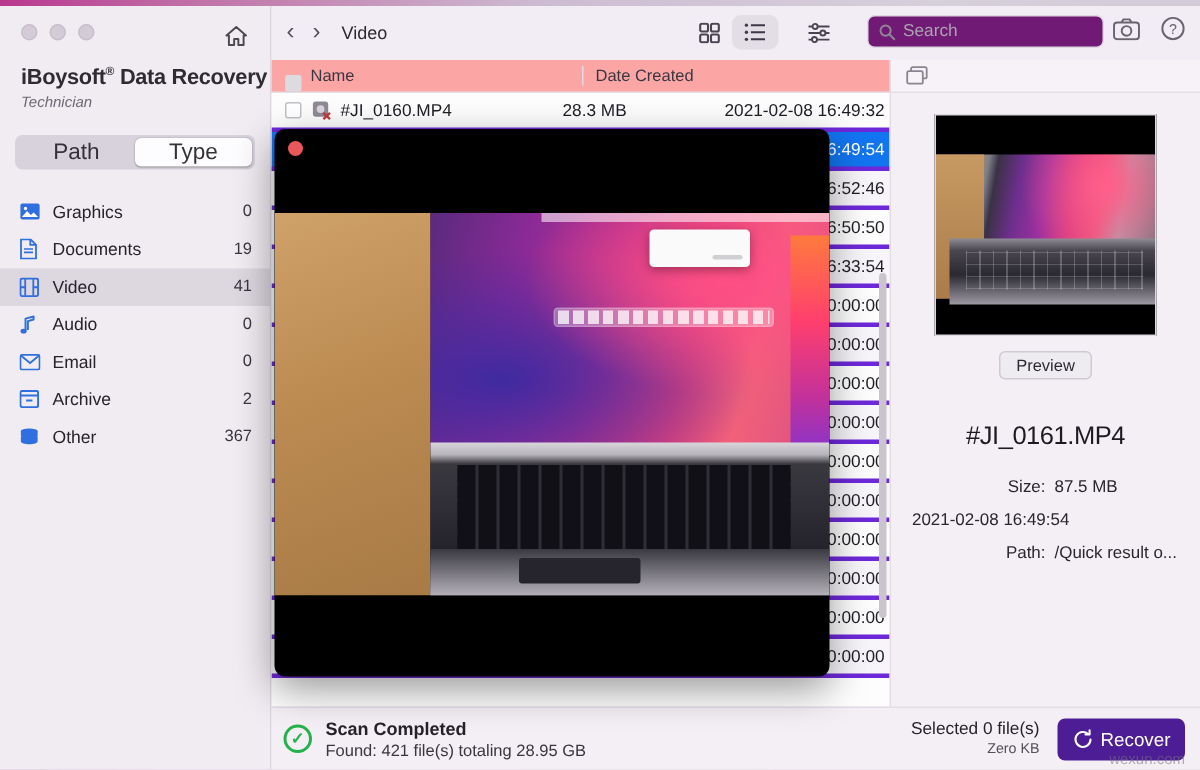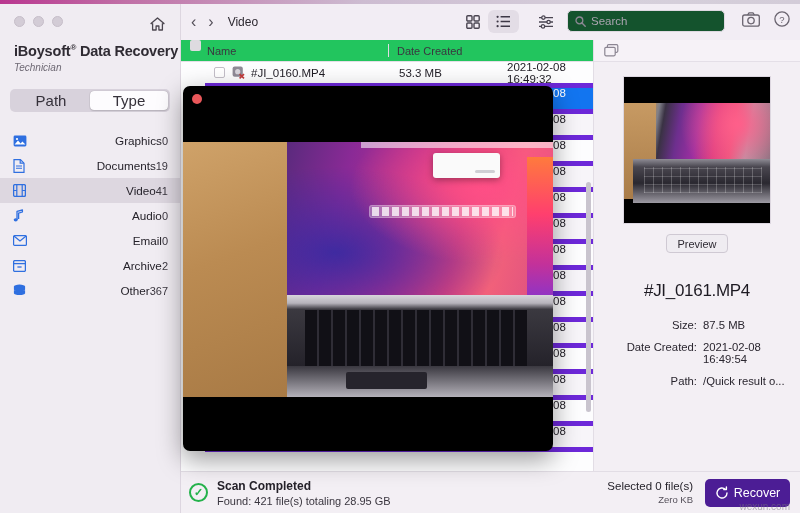--- a/index.html
+++ b/index.html
@@ -70,21 +70,21 @@
   .seg.active { background: #fdfcfe; box-shadow: 0 0 1px rgba(0,0,0,.35), 0 1px 1.5px rgba(0,0,0,.12); }
 
   .cat-list { margin-top: 16px; }
   .cat {
     height: 25px; display: flex; align-items: center;
     padding: 0 12px 0 13px; font-size: 11.7px; color: #26232b;
     position: relative;
   }
   .cat.selected { background: #ddd7e0; }
   .cat .ico { width: 17px; height: 15px; flex: none; display:flex; align-items:center; justify-content:flex-start; color: #2f6fe0; }
-  .cat .label { flex: 1; padding-left: 5px; text-align: right; }
+  .cat .label { flex: 1; padding-left: 5px; }
   .cat .count { font-size: 11px; color: #3a363f; }
 
   
   .main { flex: 1; height: 100%; display: flex; flex-direction: column; position: relative; }
 
   .toolbar {
     height: 36px; flex: none;
     display: flex; align-items: center;
     background: #f2edf4;
     padding: 0 12px 0 10px;
@@ -98,49 +98,48 @@
     display: flex; align-items: center; gap: 0px;
     background: transparent;
     border-radius: 6px;
     height: 23px;
   }
   .viewseg { display:flex; background: transparent; border-radius: 6px; height: 23px; }
   .vbtn { width: 31px; height: 23px; display:flex; align-items:center; justify-content:center; border-radius:6px; color:#4a4551; }
   .vbtn.active { background: #e3dde6; }
   .filter-btn { position: absolute; left: 354px; top: 7px; width: 22px; height: 21px; display:flex; align-items:center; justify-content:center; color:#4a4551; }
   .search-box {
-    position: absolute; left: 386px; top: 6px;
+    position: absolute; left: 397px; top: 6px;
     width: 158px; height: 22px;
-    background: #14532d; border: 1px solid #ded8e1; border-radius: 5px;
+    background: #701a75; border: 1px solid #ded8e1; border-radius: 5px;
     display: flex; align-items: center; padding: 0 7px; gap: 5px;
   }
   .search-box .ph { font-size: 11.5px; color: #aaa4b0; }
   .tb-right { position: absolute; right: 10px; top: 7px; display:flex; gap:14px; align-items:center; color:#6a646f;}
 
   
   .content { flex: 1; display: flex; min-height: 0; }
   .filepane { width: 413px; flex: none; background: #fdfdfe; display: flex; flex-direction: column; border-right: 1px solid #e2dde5; position: relative;}
   .col-head {
-    height: 22px; flex: none; display: flex; align-items: flex-start;
-    background: #22c55e; border-bottom: 1px solid #e4dfe7;
+    height: 22px; flex: none; display: flex; align-items: flex-end;
+    background: #fca5a5; border-bottom: 1px solid #e4dfe7;
     font-size: 11px; color: #3a363f;
   }
   .col-head .c { padding-left: 9px; position: relative; height: 100%; display:flex; align-items:center;}
   .col-head .c + .c::before { content:""; position:absolute; left:0; top:4px; bottom:4px; width:1px; background:#e0dbe3;}
   .c-name { width: 185px; }
   .c-size { width: 108px; }
   .c-date { flex: 1; }
   .hdr-check { width: 11px; height: 11px; border-radius: 2px; background: #dedbe0; margin-left: 9px; margin-right: 2px; flex: none;}
 
   .rows { flex: 1; overflow: hidden; position: relative; }
   .row {
     height: 26px; display: flex; align-items: center;
     font-size: 11.5px; color: #1f1c24;
-    border-bottom: 5px solid #6d28d9;
-    margin-left: 24px;
+    border-bottom: 3px solid #6d28d9;
   }
   .row.alt { background: #f7f5f9; }
   .row.sel { background: #1275f0; color: #fff; }
   .cell { padding-left: 9px; display: flex; align-items: center; }
   .cell.name { width: 185px; }
   .cell.size { width: 108px; }
   .cell.date { flex: 1; }
   .rcheck { width: 11px; height: 11px; border-radius: 2px; border: 1px solid #c3bec8; background: #fff; flex: none; margin-right: 7px;}
   .row.sel .rcheck { border-color: #fff; }
   .ficon { width: 13px; height: 13px; flex: none; margin-right: 6px; position: relative; }
@@ -457,21 +456,21 @@
               <span class="ficon">
                 <svg width="13" height="13" viewBox="0 0 13 13">
                     <rect x="0.6" y="0.6" width="10.2" height="10.2" rx="2" fill="#8f8a96"></rect>
                     <circle cx="5.7" cy="5.7" r="2.6" fill="#d8d5dc"></circle>
                     <path d="M7.6 8.2 L12 12.4" stroke="#c23a3a" stroke-width="1.6"></path>
                     <path d="M12 8.2 L7.6 12.4" stroke="#c23a3a" stroke-width="1.6"></path>
                   </svg>
               </span>
               <span>#JI_0160.MP4</span>
             </div>
-            <div class="cell size">53.3 MB</div>
+            <div class="cell size">28.3 MB</div>
             <div class="cell date">2021-02-08 16:49:32</div>
           </div>
 
           <div class="row sel">
             <div class="cell name">
               <span class="rcheck"></span>
               <span class="ficon">
                 <svg width="13" height="13" viewBox="0 0 13 13">
                     <rect x="0.6" y="0.6" width="10.2" height="10.2" rx="2" fill="#9b96a2"></rect>
                     <circle cx="5.7" cy="5.7" r="2.6" fill="#e6e3e9"></circle>
@@ -575,21 +574,20 @@
         <div class="preview-btn">Preview</div>
 
         <div class="detail-title">#JI_0161.MP4</div>
 
         <div class="meta">
           <div class="meta-row">
             <div class="meta-key">Size:</div>
             <div class="meta-val">87.5 MB</div>
           </div>
           <div class="meta-row">
-            <div class="meta-key">Date Created:</div>
             <div class="meta-val">2021-02-08 16:49:54</div>
           </div>
           <div class="meta-row">
             <div class="meta-key">Path:</div>
             <div class="meta-val">/Quick result o...</div>
           </div>
         </div>
       </div>
     </div>
 

